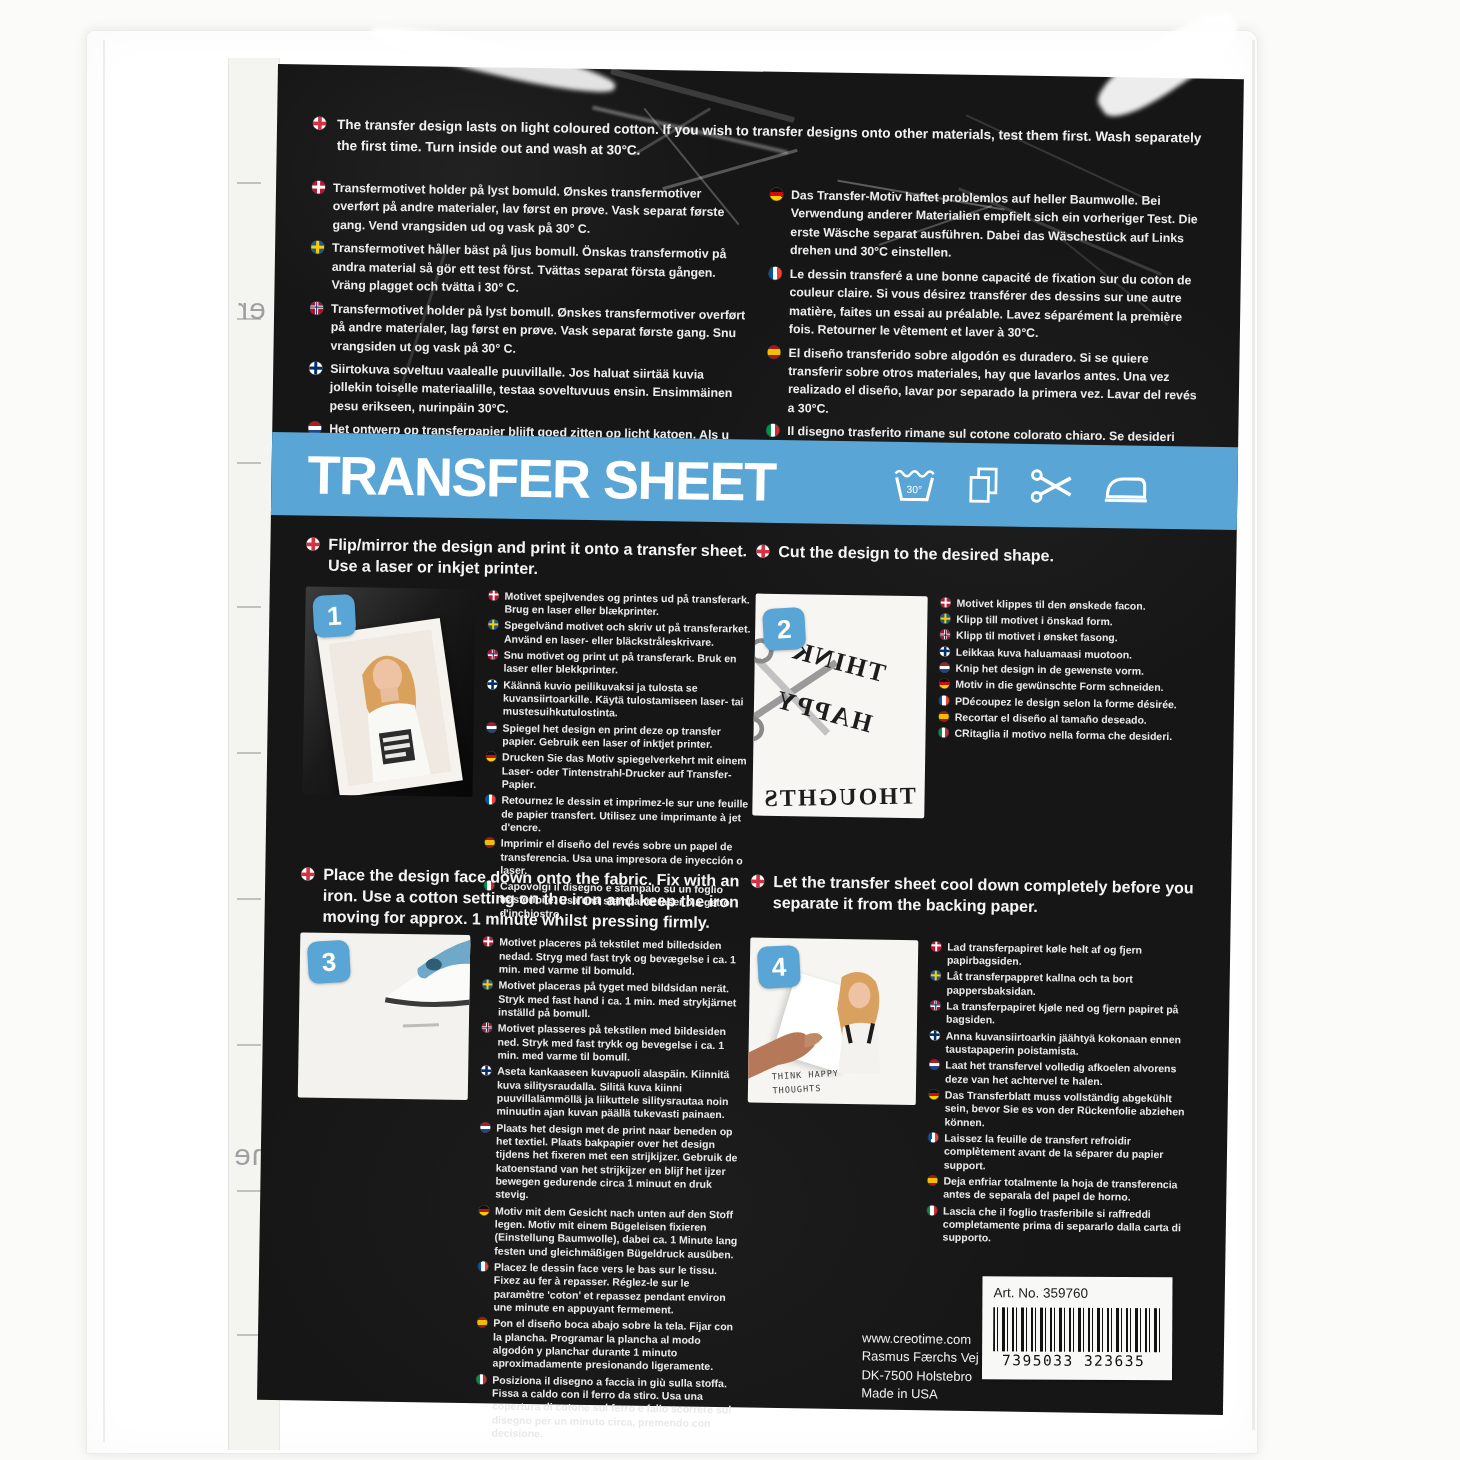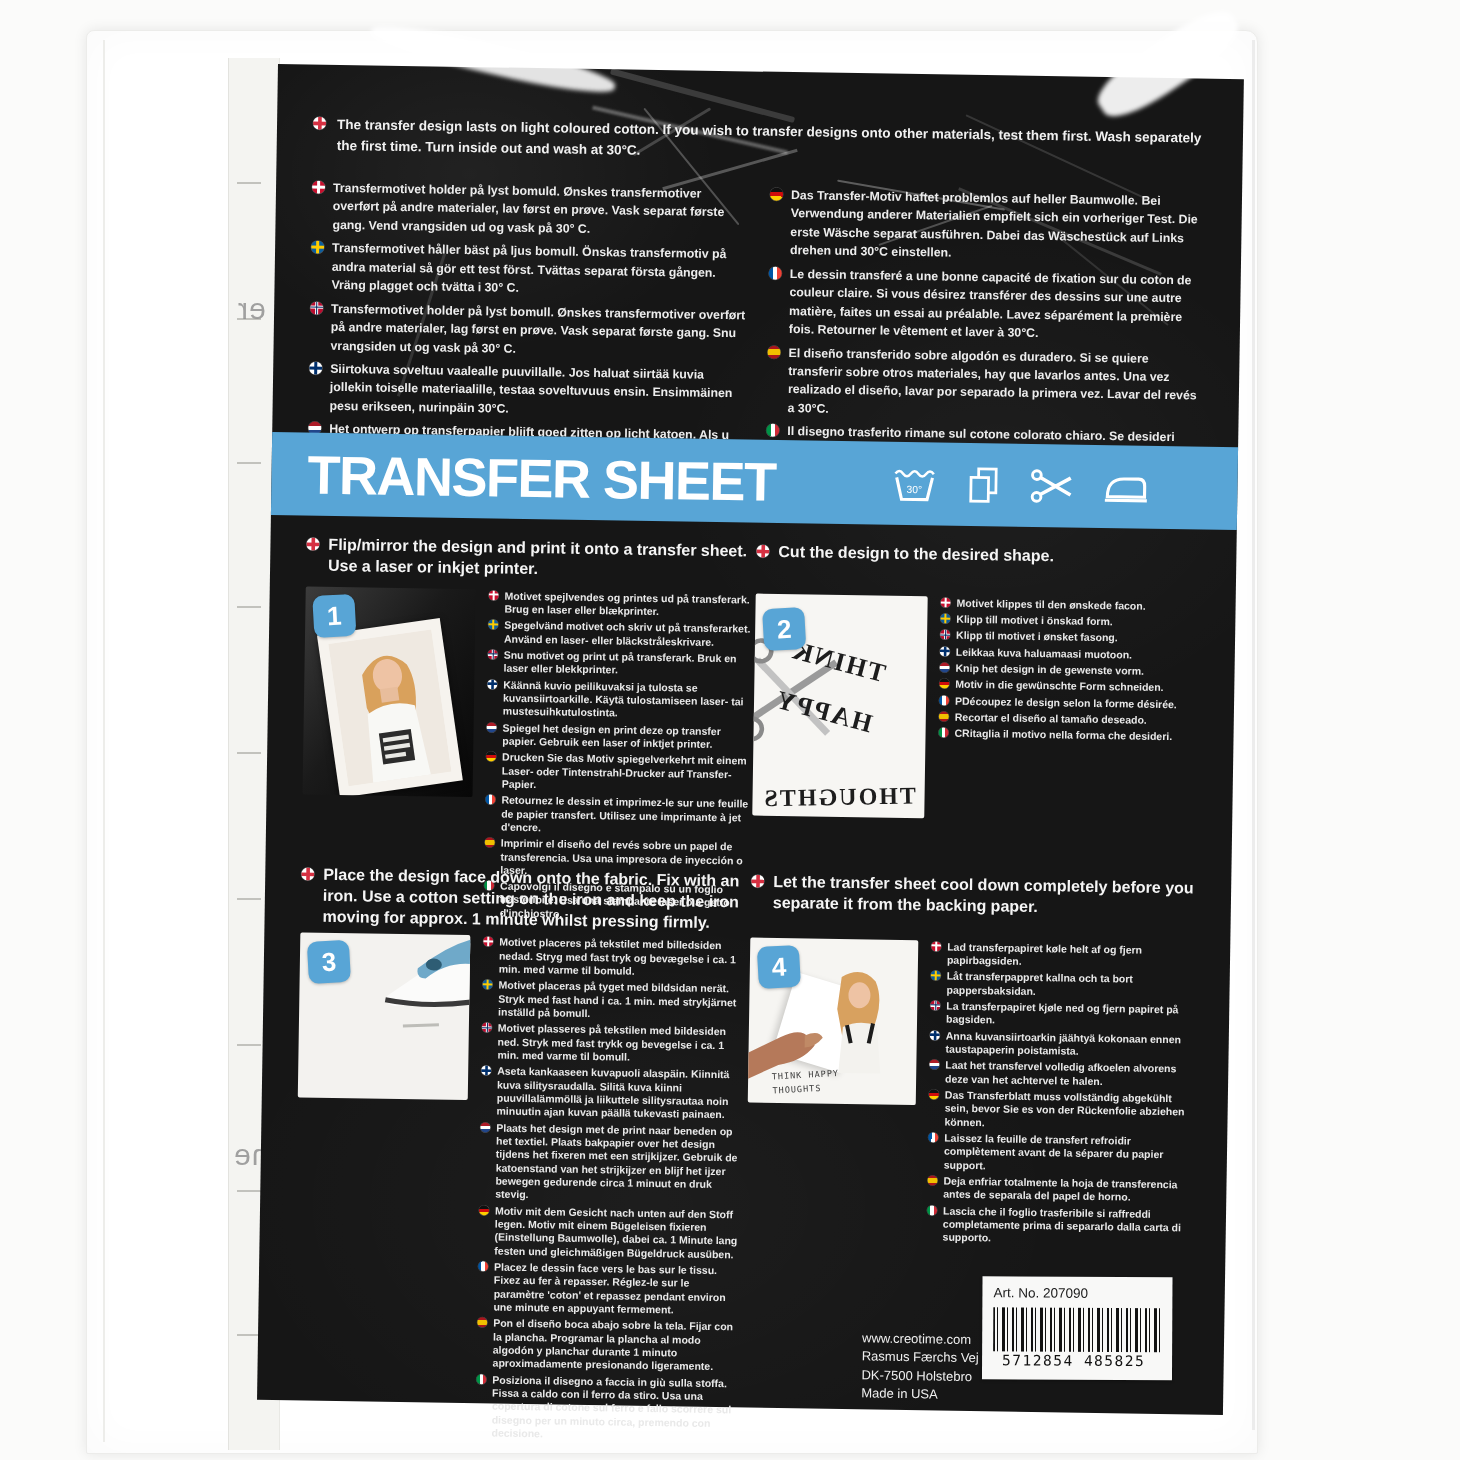--- a/index.html
+++ b/index.html
@@ -539,23 +539,23 @@
   </section>
 
   <div class="footer-address">
     <div>www.creotime.com</div>
     <div>Rasmus Færchs Vej 23</div>
     <div>DK-7500 Holstebro</div>
     <div>Made in USA</div>
   </div>
 
   <div class="barcode-label">
-    <div class="art-no">Art. No. 207090</div>
+    <div class="art-no">Art. No. 359760</div>
     <div class="bars"></div>
-    <div class="digits">5712854 485825</div>
+    <div class="digits">7395033 323635</div>
   </div>
 
 </div>
 
 <div class="glare" style="left:368px;top:44px;width:250px;height:30px;background:rgba(255,255,255,.88);border-radius:45%;transform:rotate(13deg);filter:blur(2px)"></div>
 <div class="glare" style="left:1088px;top:40px;width:160px;height:48px;background:rgba(255,255,255,.92);border-radius:40%;transform:rotate(-34deg);filter:blur(2px)"></div>
 <div class="glare" style="left:590px;top:128px;width:200px;height:4px;background:rgba(255,255,255,.32);transform:rotate(13deg);filter:blur(1px)"></div>
 <div class="glare" style="left:660px;top:168px;width:140px;height:3px;background:rgba(255,255,255,.28);transform:rotate(-16deg)"></div>
 <div class="glare" style="left:950px;top:230px;width:220px;height:3px;background:rgba(255,255,255,.16);transform:rotate(23deg)"></div>
 <div class="glare" style="left:420px;top:250px;width:3px;height:150px;background:rgba(255,255,255,.13);transform:rotate(18deg)"></div>

